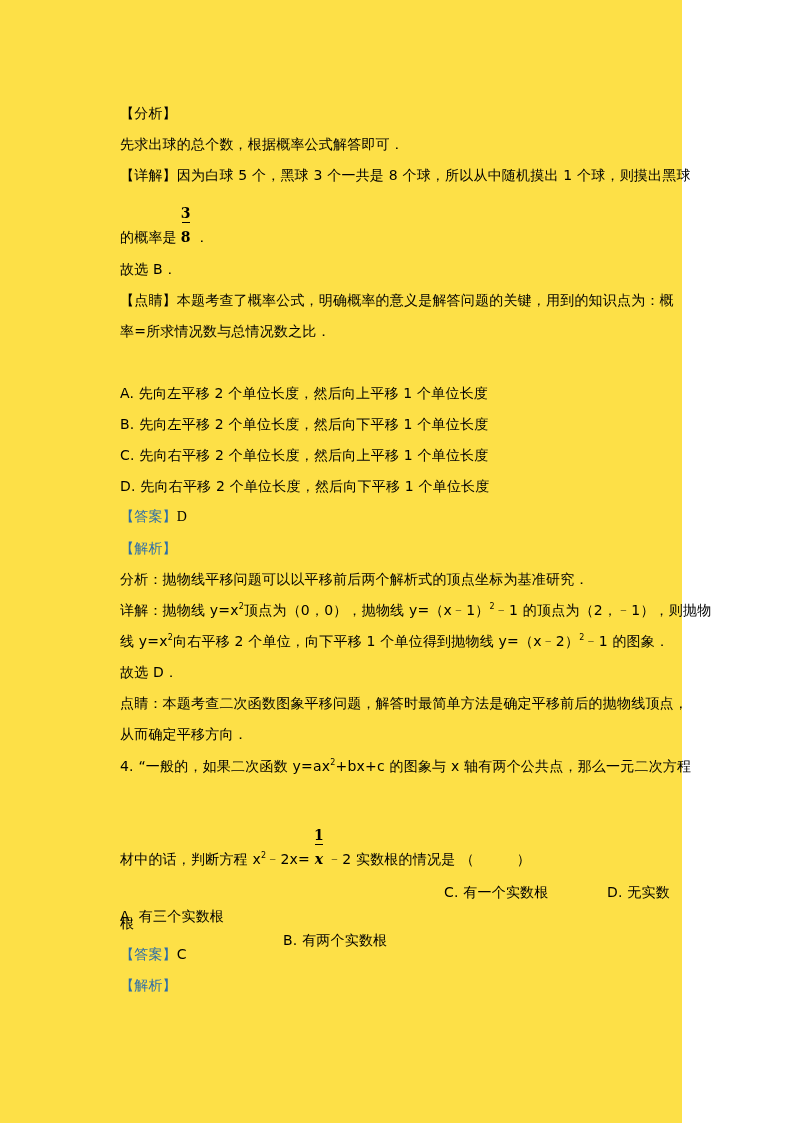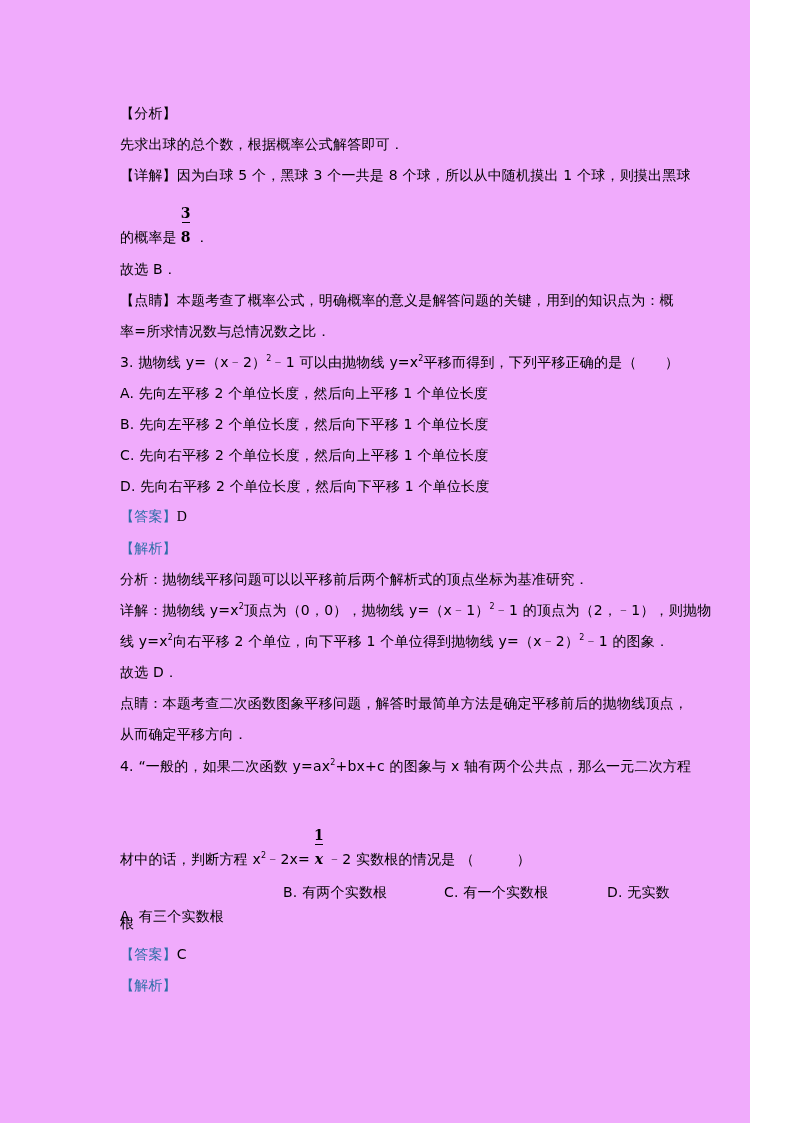--- a/index.html
+++ b/index.html
@@ -1,18 +1,18 @@
 <!DOCTYPE html>
 <html><head>
   <meta charset="utf-8">
   <style>
     html, body { margin: 0; padding: 0; background: #ffffff; }
     body { width: 794px; height: 1123px; position: relative; overflow: hidden;
            font-family: "DejaVu Sans", "Liberation Sans", sans-serif; color: #000; }
-    .page { position: absolute; left: 0; top: 0; width: 750px; height: 1123px; background: #f0abfc; }
+    .page { position: absolute; left: 0; top: 0; width: 682px; height: 1123px; background: #fde047; }
     .line { position: absolute; left: 120px; font-size: 14px; line-height: 18px; white-space: nowrap; letter-spacing: 0.2px; }
     .blue { color: #2e6ea8; }
     sup.s { font-size: 8px; vertical-align: 6px; line-height: 0; }
     sub.s { font-size: 8px; vertical-align: -2px; line-height: 0; }
     .frac { display: inline-block; position: relative; width: 12px; height: 18px; margin: 0 3px; vertical-align: bottom; }
     .frac .num { position: absolute; left: 0; width: 12px; text-align: center; top: -24px; font-family: "DejaVu Serif", serif; font-weight: bold; font-size: 14px; }
     .frac .bar { position: absolute; left: 2px; width: 8px; top: -6px; border-top: 1.3px solid #000; }
     .frac .den { position: absolute; left: 0; width: 12px; text-align: center; top: 0; font-family: "DejaVu Serif", serif; font-weight: bold; font-size: 14px; }
     .frac .den.ital { font-style: italic; }
     .opt { display: inline-block; }
@@ -31,23 +31,20 @@
   </div>
   <div class="line" style="top:228px;">
     <span>的概率是</span><span class="frac"><span class="num">3</span><span class="bar"></span><span class="den">8</span></span><span>．</span>
   </div>
   <div class="line" style="top:260px;">故选 B．</div>
   <div class="line" style="top:291px;">
     <span>【点睛】</span><span>本题考查了概率公式，明确概率的意义是解答问题的关键，用到的知识点为：概</span>
   </div>
   <div class="line" style="top:322px;">率=所求情况数与总情况数之比．</div>
 
-  <div class="line" style="top:353px;">
-    <span>3. 抛物线 y=（x﹣2）</span><sup class="s">2</sup><span>﹣1 可以由抛物线 y=x</span><sup class="s">2</sup><span>平移而得到，下列平移正确的是（　　）</span>
-  </div>
   <div class="line" style="top:384px;">
     <span>A.</span>&nbsp;<span>先向左平移 2 个单位长度，然后向上平移 1 个单位长度</span>
   </div>
   <div class="line" style="top:415px;">
     <span>B.</span>&nbsp;<span>先向左平移 2 个单位长度，然后向下平移 1 个单位长度</span>
   </div>
   <div class="line" style="top:446px;">
     <span>C.</span>&nbsp;<span>先向右平移 2 个单位长度，然后向上平移 1 个单位长度</span>
   </div>
   <div class="line" style="top:477px;">
@@ -71,21 +68,21 @@
   <div class="line" style="top:725px;">从而确定平移方向．</div>
 
   <div class="line" style="top:757px;">
     <span>4. “一般的，如果二次函数 y=ax</span><sup class="s">2</sup><span>+bx+c 的图象与 x 轴有两个公共点，那么一元二次方程</span>
   </div>
   <div class="line" style="top:850px;">
     <span>材中的话，判断方程 x</span><sup class="s">2</sup><span>﹣2x=</span><span class="frac"><span class="num">1</span><span class="bar"></span><span class="den ital">x</span></span><span>﹣2 实数根的情况是 （　　　）</span>
   </div>
   <div class="line" style="top:883px; width:560px;">
     <span class="opt" style="position:absolute; left:0;margin-top:24px;"><span>A.</span>&nbsp;<span>有三个实数根</span></span>
-    <span class="opt" style="position:absolute; left:163px;"><span>B.</span>&nbsp;<span>有两个实数根</span></span>
+    <span class="opt" style="position:absolute; left:163px;margin-top:48px;"><span>B.</span>&nbsp;<span>有两个实数根</span></span>
     <span class="opt" style="position:absolute; left:324px;"><span>C.</span>&nbsp;<span>有一个实数根</span></span>
     <span class="opt" style="position:absolute; left:487px;"><span>D.</span>&nbsp;<span>无实数</span></span>
   </div>
   <div class="line" style="top:914px;">根</div>
   <div class="line" style="top:945px;">
     <span class="blue">【答案】</span><span>C</span>
   </div>
   <div class="line" style="top:976px;">
     <span class="blue">【解析】</span>
   </div>

